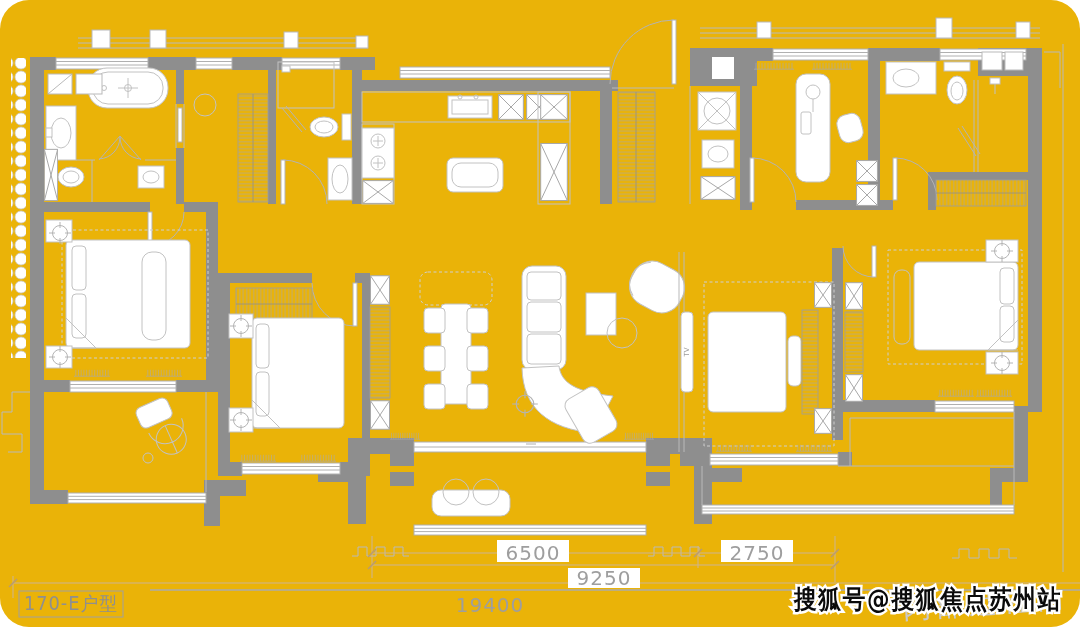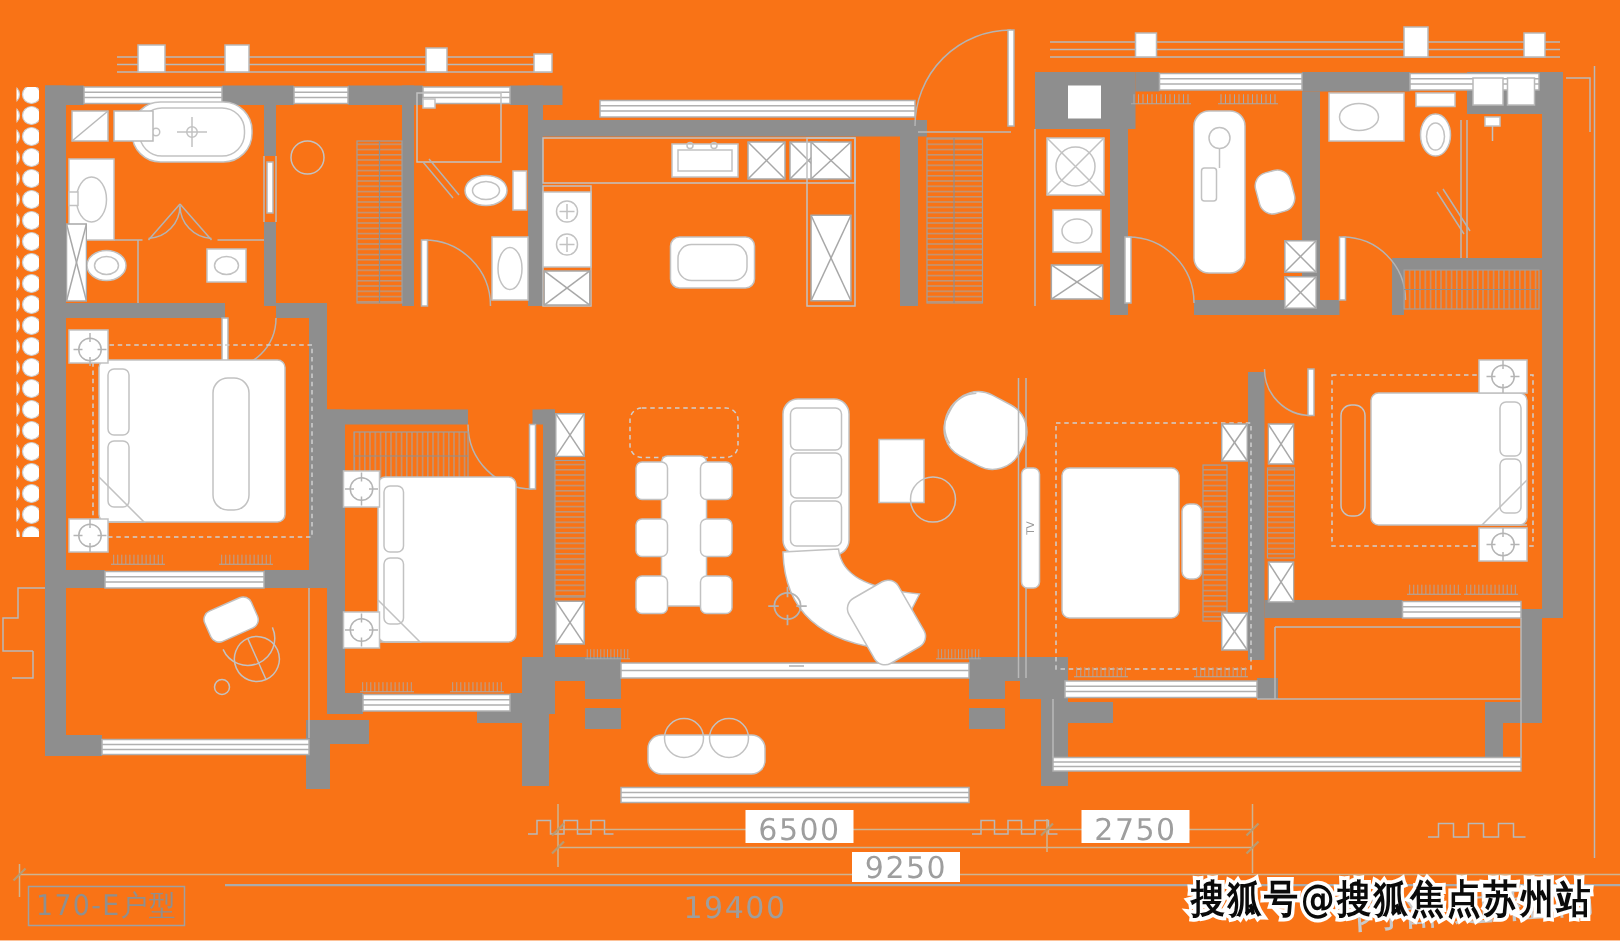--- a/index.html
+++ b/index.html
@@ -1,17 +1,17 @@
 <!DOCTYPE html>
 <html><head>
 <meta charset="utf-8">
 <style>
   html,body{margin:0;padding:0;background:#fff;}
-  #stage{position:relative;width:1080px;height:627px;background:#f97316;overflow:hidden;
-         font-family:"DejaVu Sans",sans-serif;}
+  #stage{position:relative;width:1080px;height:627px;background:#eab308;overflow:hidden;
+         font-family:"DejaVu Sans",sans-serif;border-radius:29px;}
   svg{display:block}
   .wall{fill:#8e8e8e;stroke:none}
   .thin{stroke:#b9b9b9;stroke-width:1;fill:none}
   .thinw{stroke:#b9b9b9;stroke-width:1;fill:#fff}
   .furn{stroke:#c2c2c2;stroke-width:1;fill:#fff}
   .furnN{stroke:#c2c2c2;stroke-width:1;fill:none}
   .dash{stroke:#cfcfcf;stroke-width:1;fill:none;stroke-dasharray:3 2.5}
   .door{stroke:#b4b4b4;stroke-width:1;fill:none}
   .doorleaf{fill:#fff;stroke:#b4b4b4;stroke-width:1}
   .win{stroke:#b0b0b0;stroke-width:1}

